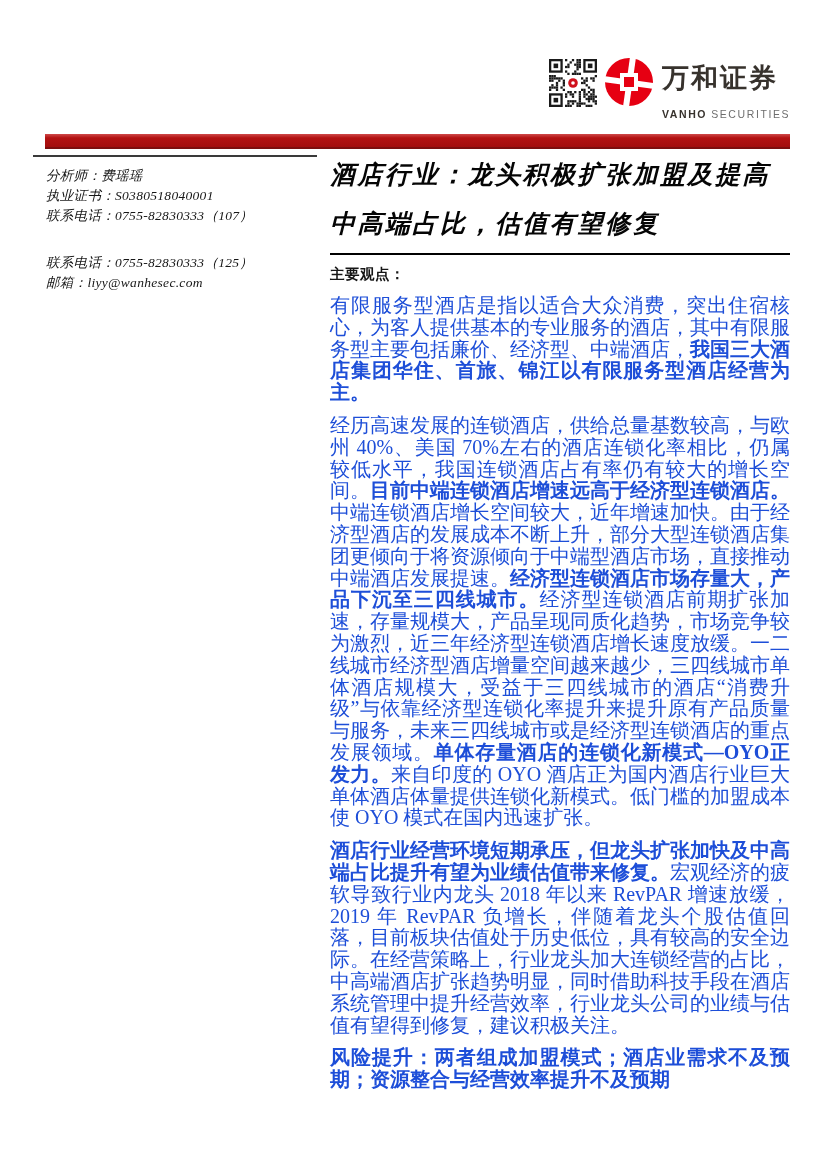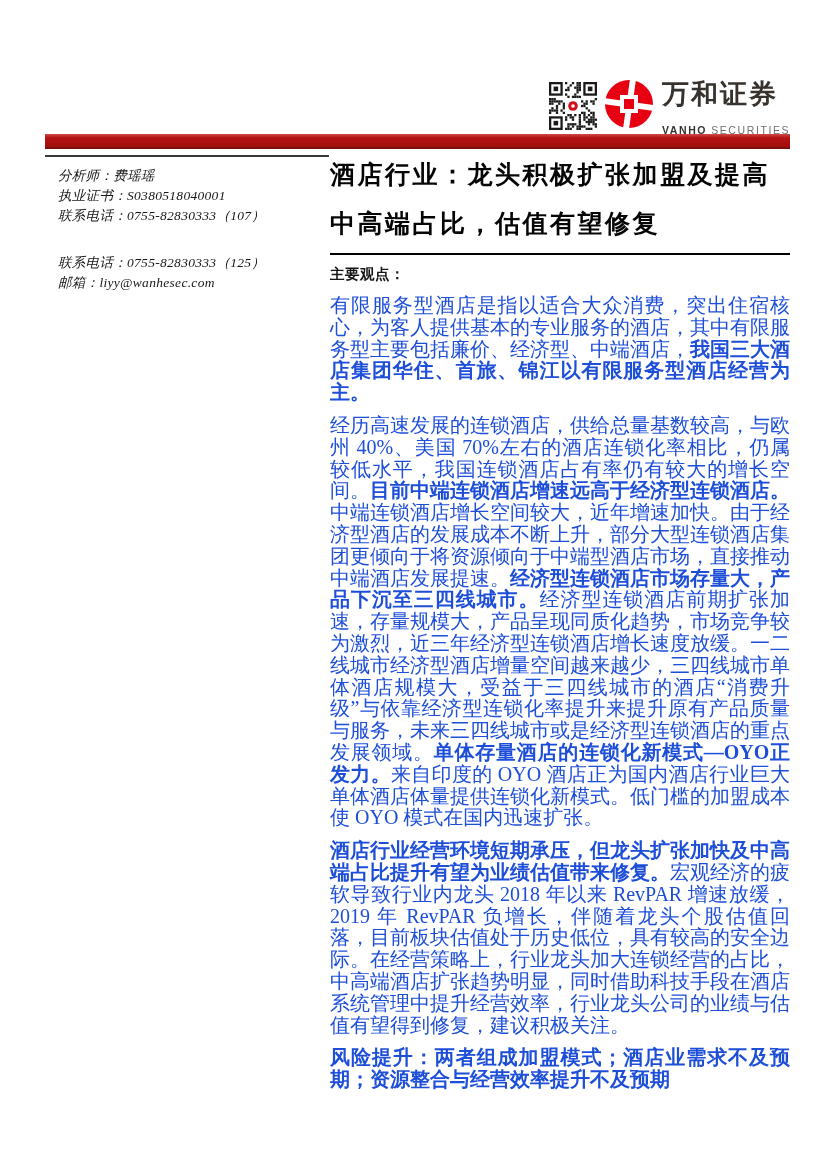--- a/index.html
+++ b/index.html
@@ -8,47 +8,47 @@
     width:827px; height:1169px; position:relative; overflow:hidden;
     font-family:"Liberation Serif", serif; color:#151515;
   }
   .page { position:absolute; inset:0; }
 
   
   .header-left { position:absolute; left:72px; top:57px; }
   .doc-date { font-size:15.5px; color:#111; letter-spacing:0.5px; }
   .doc-category { margin-top:9px; font-size:15.5px; font-weight:bold; font-style:italic; color:#111; letter-spacing:1px; }
 
-  .brand { position:absolute; left:549px; top:72px; display:flex; align-items:center; }
+  .brand { position:absolute; left:549px; top:56px; display:flex; align-items:flex-start; }
   .qr { width:48px; height:48px; margin-top:3px; position:relative; }
   .qr svg { display:block; width:48px; height:48px; }
   .logo-mark { width:52px; height:52px; margin-left:6px; }
   .logo-mark svg { display:block; width:52px; height:52px; }
   .brand-text { margin-left:7px; margin-top:8px; }
   .brand-cn { font-family:"Liberation Sans", sans-serif; font-size:27px; font-weight:bold; color:#37322d; letter-spacing:2px; line-height:28px; }
   .brand-en { margin-top:16px; font-family:"Liberation Sans", sans-serif; font-size:10.5px; letter-spacing:1.6px; }
   .brand-en .en-bold { font-weight:bold; color:#37322d; }
   .brand-en .en-light { color:#6e6e6e; margin-left:4px; }
 
   
   .red-band {
     position:absolute; left:45px; top:134px; width:745px; height:15px;
     background:linear-gradient(180deg,#cf4a4a 0%,#b31212 30%,#a30d0d 100%);
     border-bottom:2px solid #7c0e0e;
   }
 
   
-  .sidebar { position:absolute; left:45px; top:155px; width:284px; border-top:2px solid #3a3a3a; padding:9px 0 0 13px; }
+  .sidebar { position:absolute; left:33px; top:155px; width:284px; border-top:2px solid #3a3a3a; padding:9px 0 0 13px; }
   .sidebar-row { font-size:13.5px; line-height:19.8px; color:#161616; font-style:italic; letter-spacing:0.3px; }
   .sidebar-group + .sidebar-group { margin-top:28px; }
 
   
   .main { position:absolute; left:330px; top:150px; width:460px; }
   .report-title { font-size:25px; font-weight:bold; line-height:49px; letter-spacing:2.5px; color:#050505;
-                  border-bottom:2px solid #000; padding-bottom:5px; }
+                  border-bottom:2px solid #000; padding-bottom:5px;font-style:italic; }
   .section-heading { margin-top:10px; font-size:14.5px; font-weight:bold; letter-spacing:0.5px; }
   .body-par { margin-top:11px; font-size:20px; line-height:21.8px; text-align:justify; text-justify:inter-ideograph; color:#1d4ed8; }
   .body-par .bold { font-weight:bold; }
 </style>
 </head>
 <body>
 
 <div class="page">
 
 

